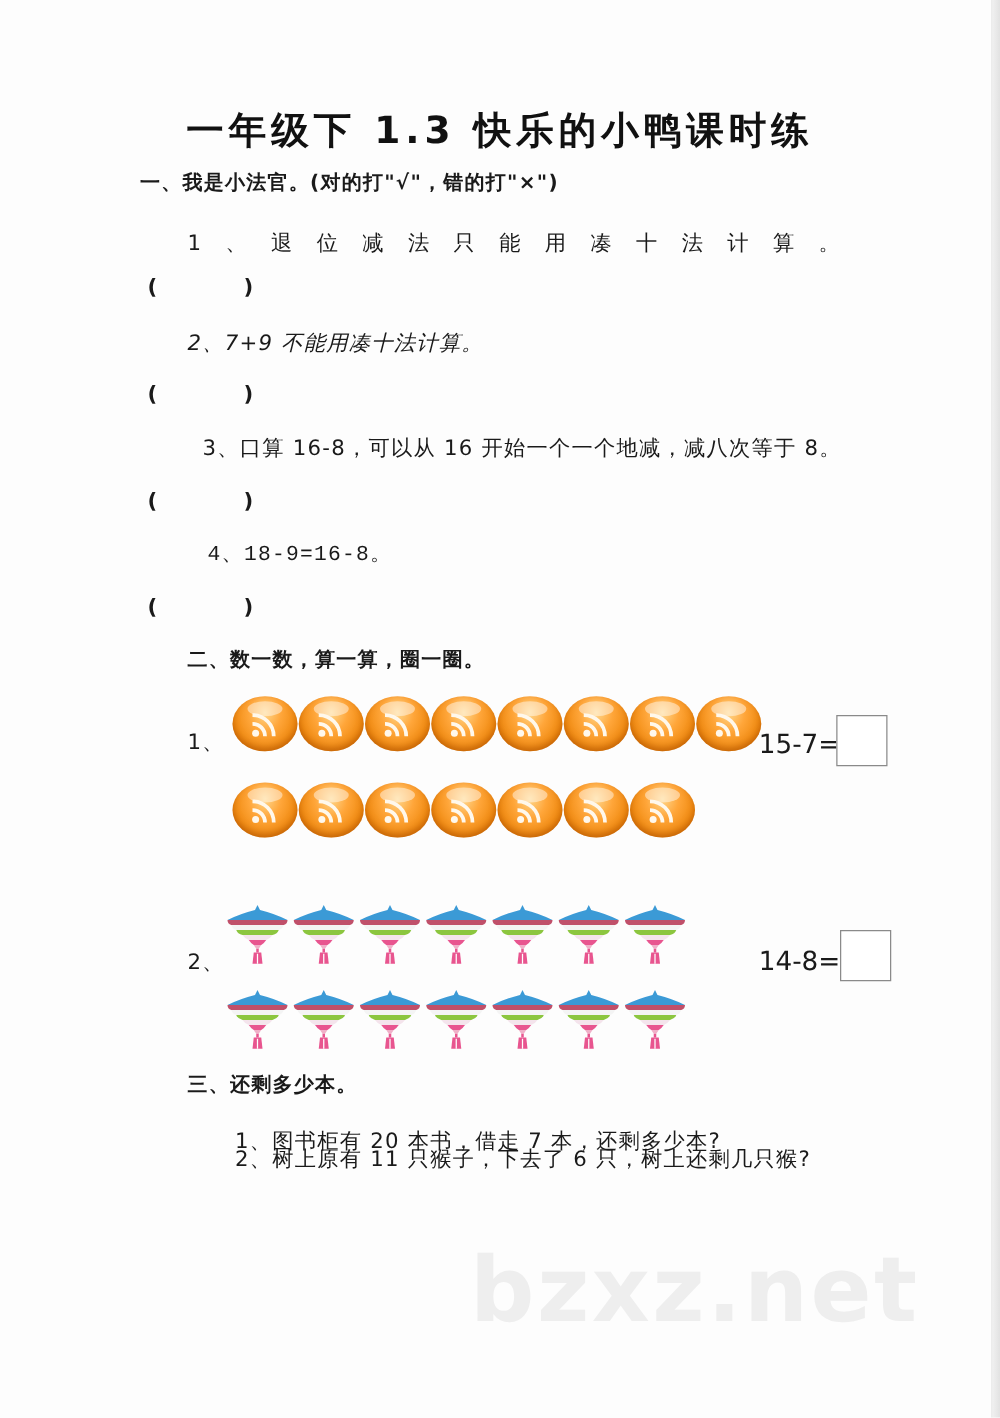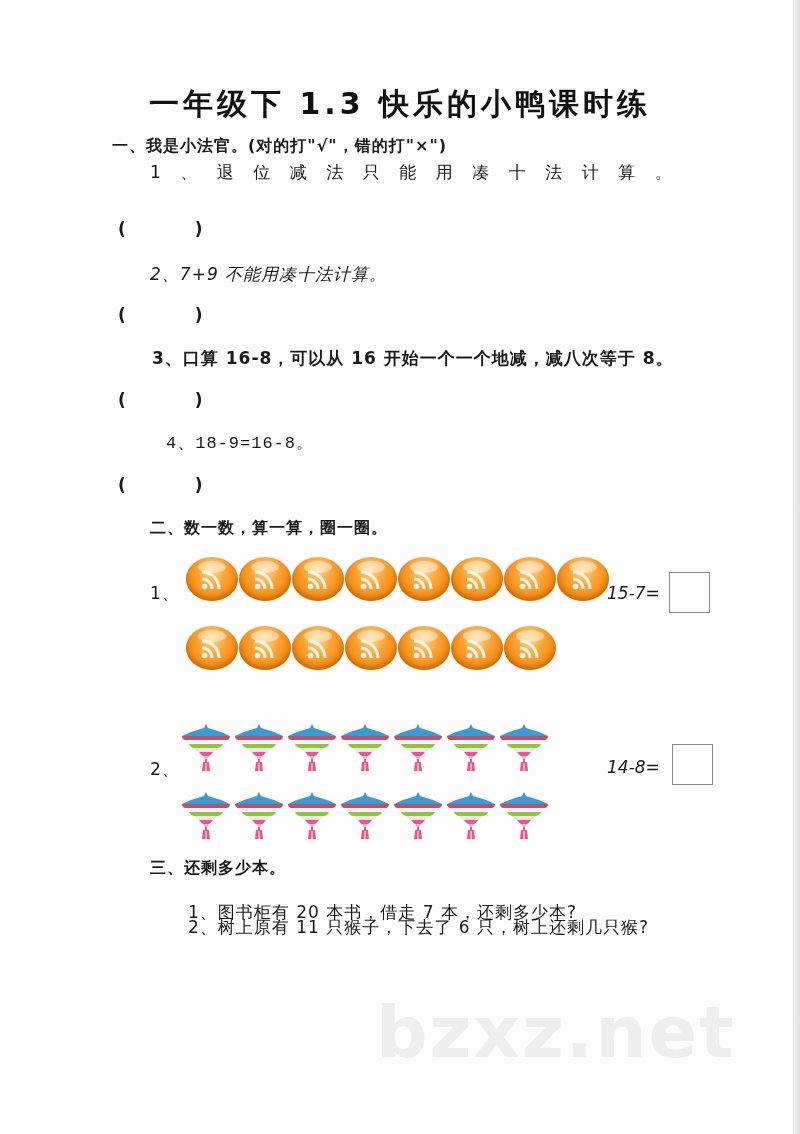--- a/index.html
+++ b/index.html
@@ -34,42 +34,42 @@
     .orb::before {
       content: ""; position: absolute; left: 12px; top: 4px; width: 28px; height: 12px;
       border-radius: 50%; background: rgba(255,255,255,0.45);
     }
     .orb svg { position: absolute; left: 15px; top: 13px; }
     .lantern { width: 52px; height: 52px; margin-right: 1px; }
     .answer-box {
       position: absolute; width: 39px; height: 39px;
       border: 1.5px solid #8a8a8a; background: #fff;
     }
-    .eq { font-size: 17px; font-style: italic; }
+    .eq { font-size: 21px; }
     .watermark {
       left: 376px; top: 990px; font-size: 72px; font-weight: bold;
       color: #eeeeee; letter-spacing: 2px; font-family: "DejaVu Sans", sans-serif;
     }
   </style>
 </head>
 <body>
 
 <div class="page-edge"></div>
 
 <div class="abs title">一年级下 1.3 快乐的小鸭课时练</div>
 
 <div class="abs sec" style="left:112px; top:136px;">一、我是小法官。(对的打"√"，错的打"×")</div>
 
-<div class="abs q q1" style="left:150px; top:161px;">1、退位减法只能用凑十法计算。</div>
+<div class="abs q q1" style="left:150px; top:183px;">1、退位减法只能用凑十法计算。</div>
 <div class="abs paren" style="left:118px; top:218px;">(　)</div>
 
 <div class="abs q" style="left:150px; top:263px;font-style:italic;">2、7+9 不能用凑十法计算。</div>
 <div class="abs paren" style="left:118px; top:304px;">(　)</div>
 
-<div class="abs q" style="left:152px; top:347px;font-weight:bold;">3、口算 16-8，可以从 16 开始一个一个地减，减八次等于 8。</div>
+<div class="abs q" style="left:162px; top:347px;">3、口算 16-8，可以从 16 开始一个一个地减，减八次等于 8。</div>
 <div class="abs paren" style="left:118px; top:389px;">(　)</div>
 
 <div class="abs q" style="left:166px; top:431px;font-family:Liberation Mono, monospace;">4、18-9=16-8。</div>
 <div class="abs paren" style="left:118px; top:474px;">(　)</div>
 
 <div class="abs sec" style="left:150px; top:518px;text-align:center;">二、数一数，算一算，圈一圈。</div>
 
 <div class="abs q" style="left:150px; top:582px;">1、</div>
 <div class="row" id="orb-row-1" style="left:186px; top:557px;">
     <div class="orb">

